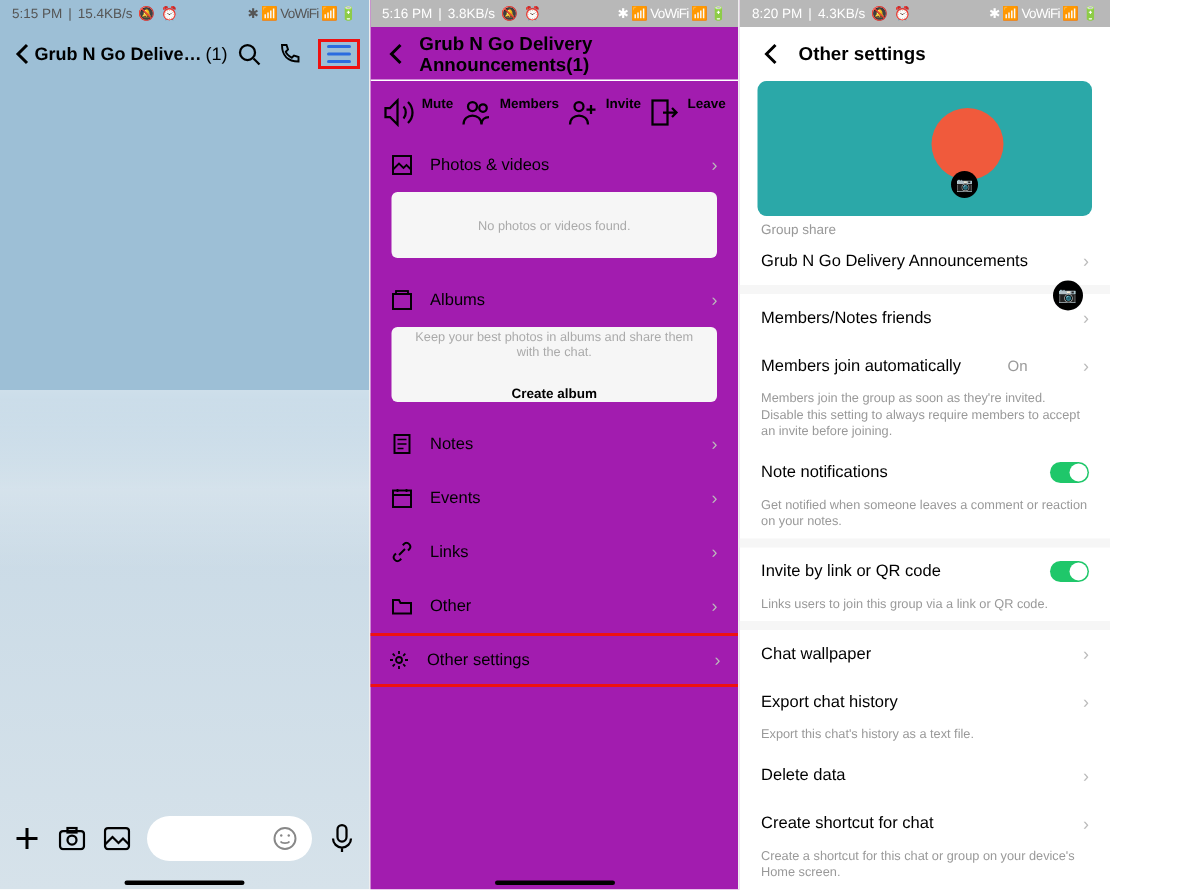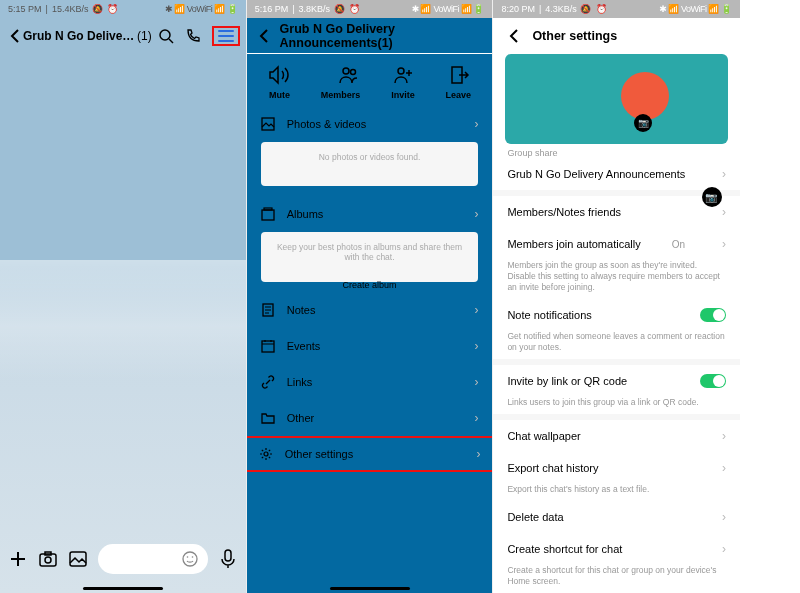--- a/index.html
+++ b/index.html
@@ -27,32 +27,32 @@
   .hamburger { width:16px; height:12px; display:flex; flex-direction:column; justify-content:space-between;}
   .hamburger span{height:2px;background:#2b6cdf;border-radius:1px;}
 
   .p1-bottom { position:absolute; bottom:14px; left:0; right:0; height:40px; display:flex; align-items:center; padding:0 8px; gap:10px; z-index:3;}
   .input-pill { flex:1; height:30px; background:#fff; border-radius:15px; display:flex; align-items:center; justify-content:flex-end; padding:0 10px;}
   .btm-icon { width:20px; height:20px; display:flex; align-items:center; justify-content:center; color:#000;}
   .nav-bar{position:absolute;bottom:0;left:0;right:0;height:10px;display:flex;justify-content:center;align-items:center;z-index:4;}
   .nav-pill{width:80px;height:3px;background:#000;border-radius:2px;}
 
   
-  .p2 { background:#0369a1; }
+  .p2 { background:#a21caf; }
   .p2-header { height:36px; display:flex; align-items:center; padding:12px 10px; gap:8px; border-bottom:1px solid #fff;}
   .p2-title { font-size:12.5px; font-weight:600; color:#000; }
   .p2-actions { display:flex; justify-content:space-around; padding:10px 6px 6px;}
-  .action { display:flex; flex-direction:column; align-items:flex-end; gap:4px; font-size:9px; font-weight:600; color:#000;}
+  .action { display:flex; flex-direction:row; align-items:flex-start; gap:4px; font-size:9px; font-weight:600; color:#000;}
   .action .aicon { width:22px; height:22px; display:flex; align-items:center; justify-content:center;}
   .section { padding: 0 14px; }
   .row { display:flex; align-items:center; height:36px; font-size:11px; color:#000; gap:10px;}
   .row .ricon{width:16px;}
   .row .chev { margin-left:auto; color:#bbb; font-size:12px;}
-  .empty-box { background:#f6f6f6; border-radius:4px; color:#aaa; font-size:8.5px; display:flex; flex-direction:column; align-items:center; text-align:center; padding:10px 8px; margin-bottom:10px;}
-  .empty-box .sub{color:#000;font-weight:400;margin-top:18px;font-size:9px;}
+  .empty-box { background:#f6f6f6; border-radius:4px; color:#aaa; font-size:8.5px; display:flex; flex-direction:column; align-items:center; justify-content:center; text-align:center; padding:10px 8px; margin-bottom:10px;}
+  .empty-box .sub{color:#000;font-weight:700;margin-top:18px;font-size:9px;}
   .highlight-row { border:2px solid #e11; margin:0 -2px; padding:0 12px; }
   .list-simple .row{border-top:0px solid #eee;}
 
   
   .p3 { background:#fff; overflow-y:hidden;}
   .p3-header { height:36px; display:flex; align-items:center; padding:0 12px; gap:10px;}
   .p3-title { font-size:12.5px; font-weight:600;}
   .cover { margin:0 12px; height:90px; background:#2ba8a8; border-radius:6px; position:relative; overflow:hidden;}
   .cover .sun{position:absolute; width:48px;height:48px;border-radius:50%;background:#f05a3c; left:52%; top:20%;}
   .cover .cam-inner{position:absolute;width:18px;height:18px;border-radius:50%;background:#000;color:#fff;display:flex;align-items:center;justify-content:center;font-size:9px;bottom:12px;left:58%;}

